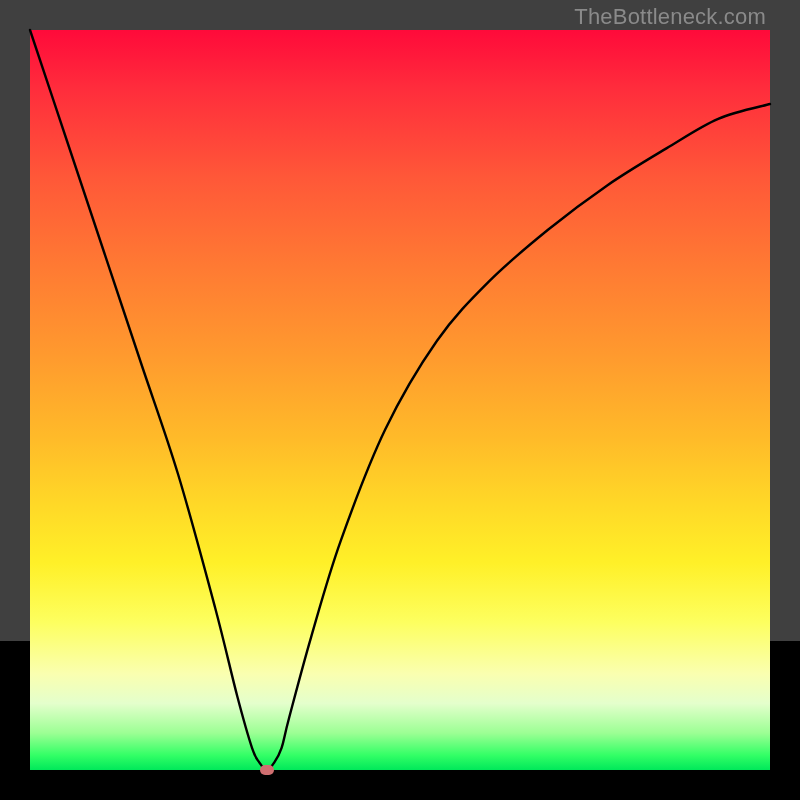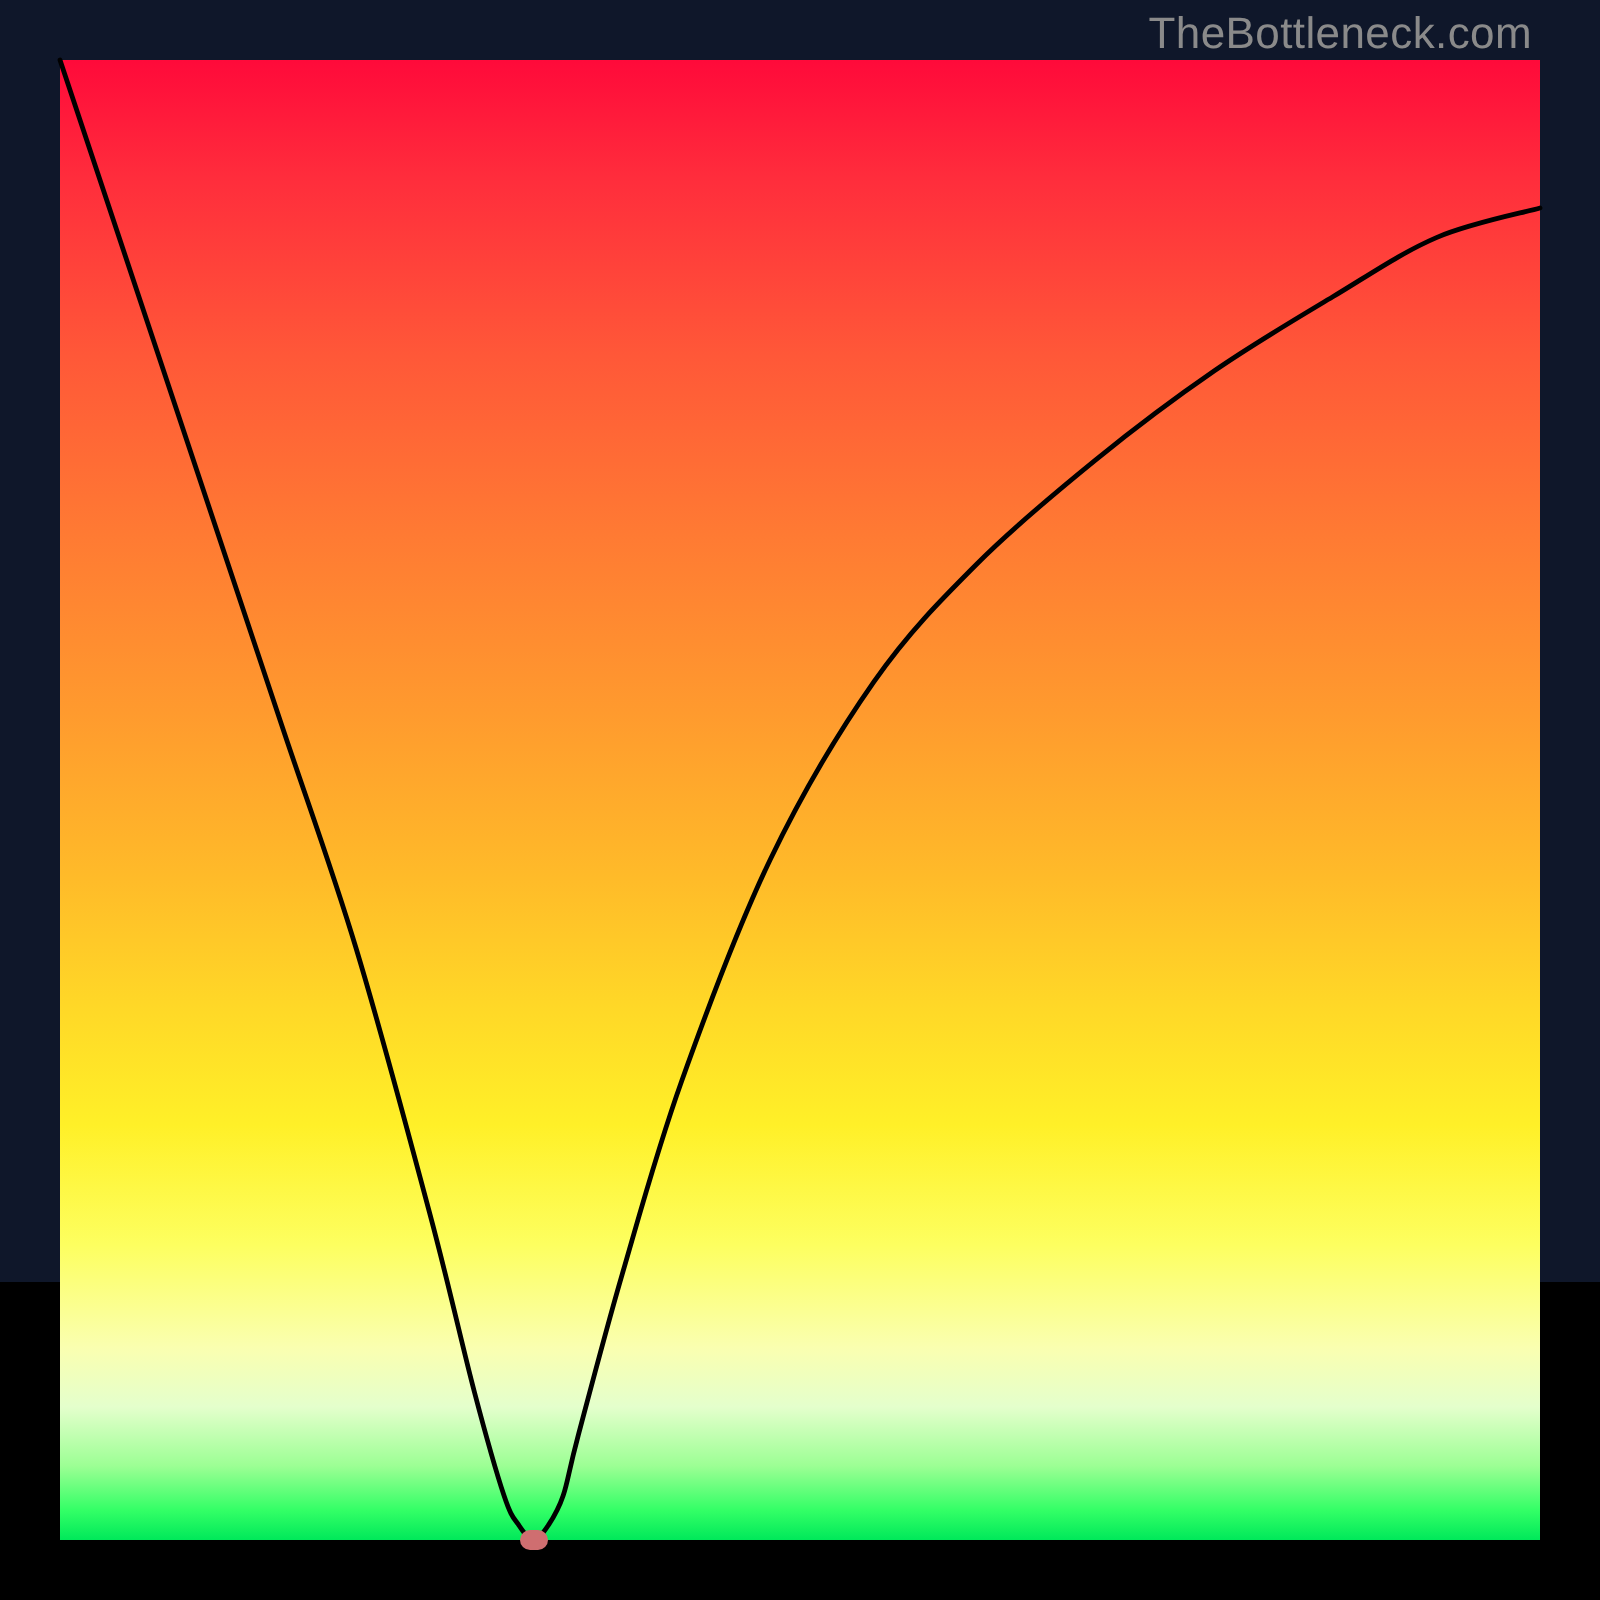--- a/index.html
+++ b/index.html
@@ -8,21 +8,21 @@
     width: 800px;
     height: 800px;
     overflow: hidden;
     background: #000;
     font-family: Arial, Helvetica, sans-serif;
   }
   .frame {
     position: relative;
     width: 800px;
     height: 641px;
-    background: #0f172a;
+    background: #404040;
   }
   .plot-area {
     position: absolute;
     left: 30px;
     top: 30px;
     width: 740px;
     height: 740px;
     
     background: linear-gradient(
       to bottom,

